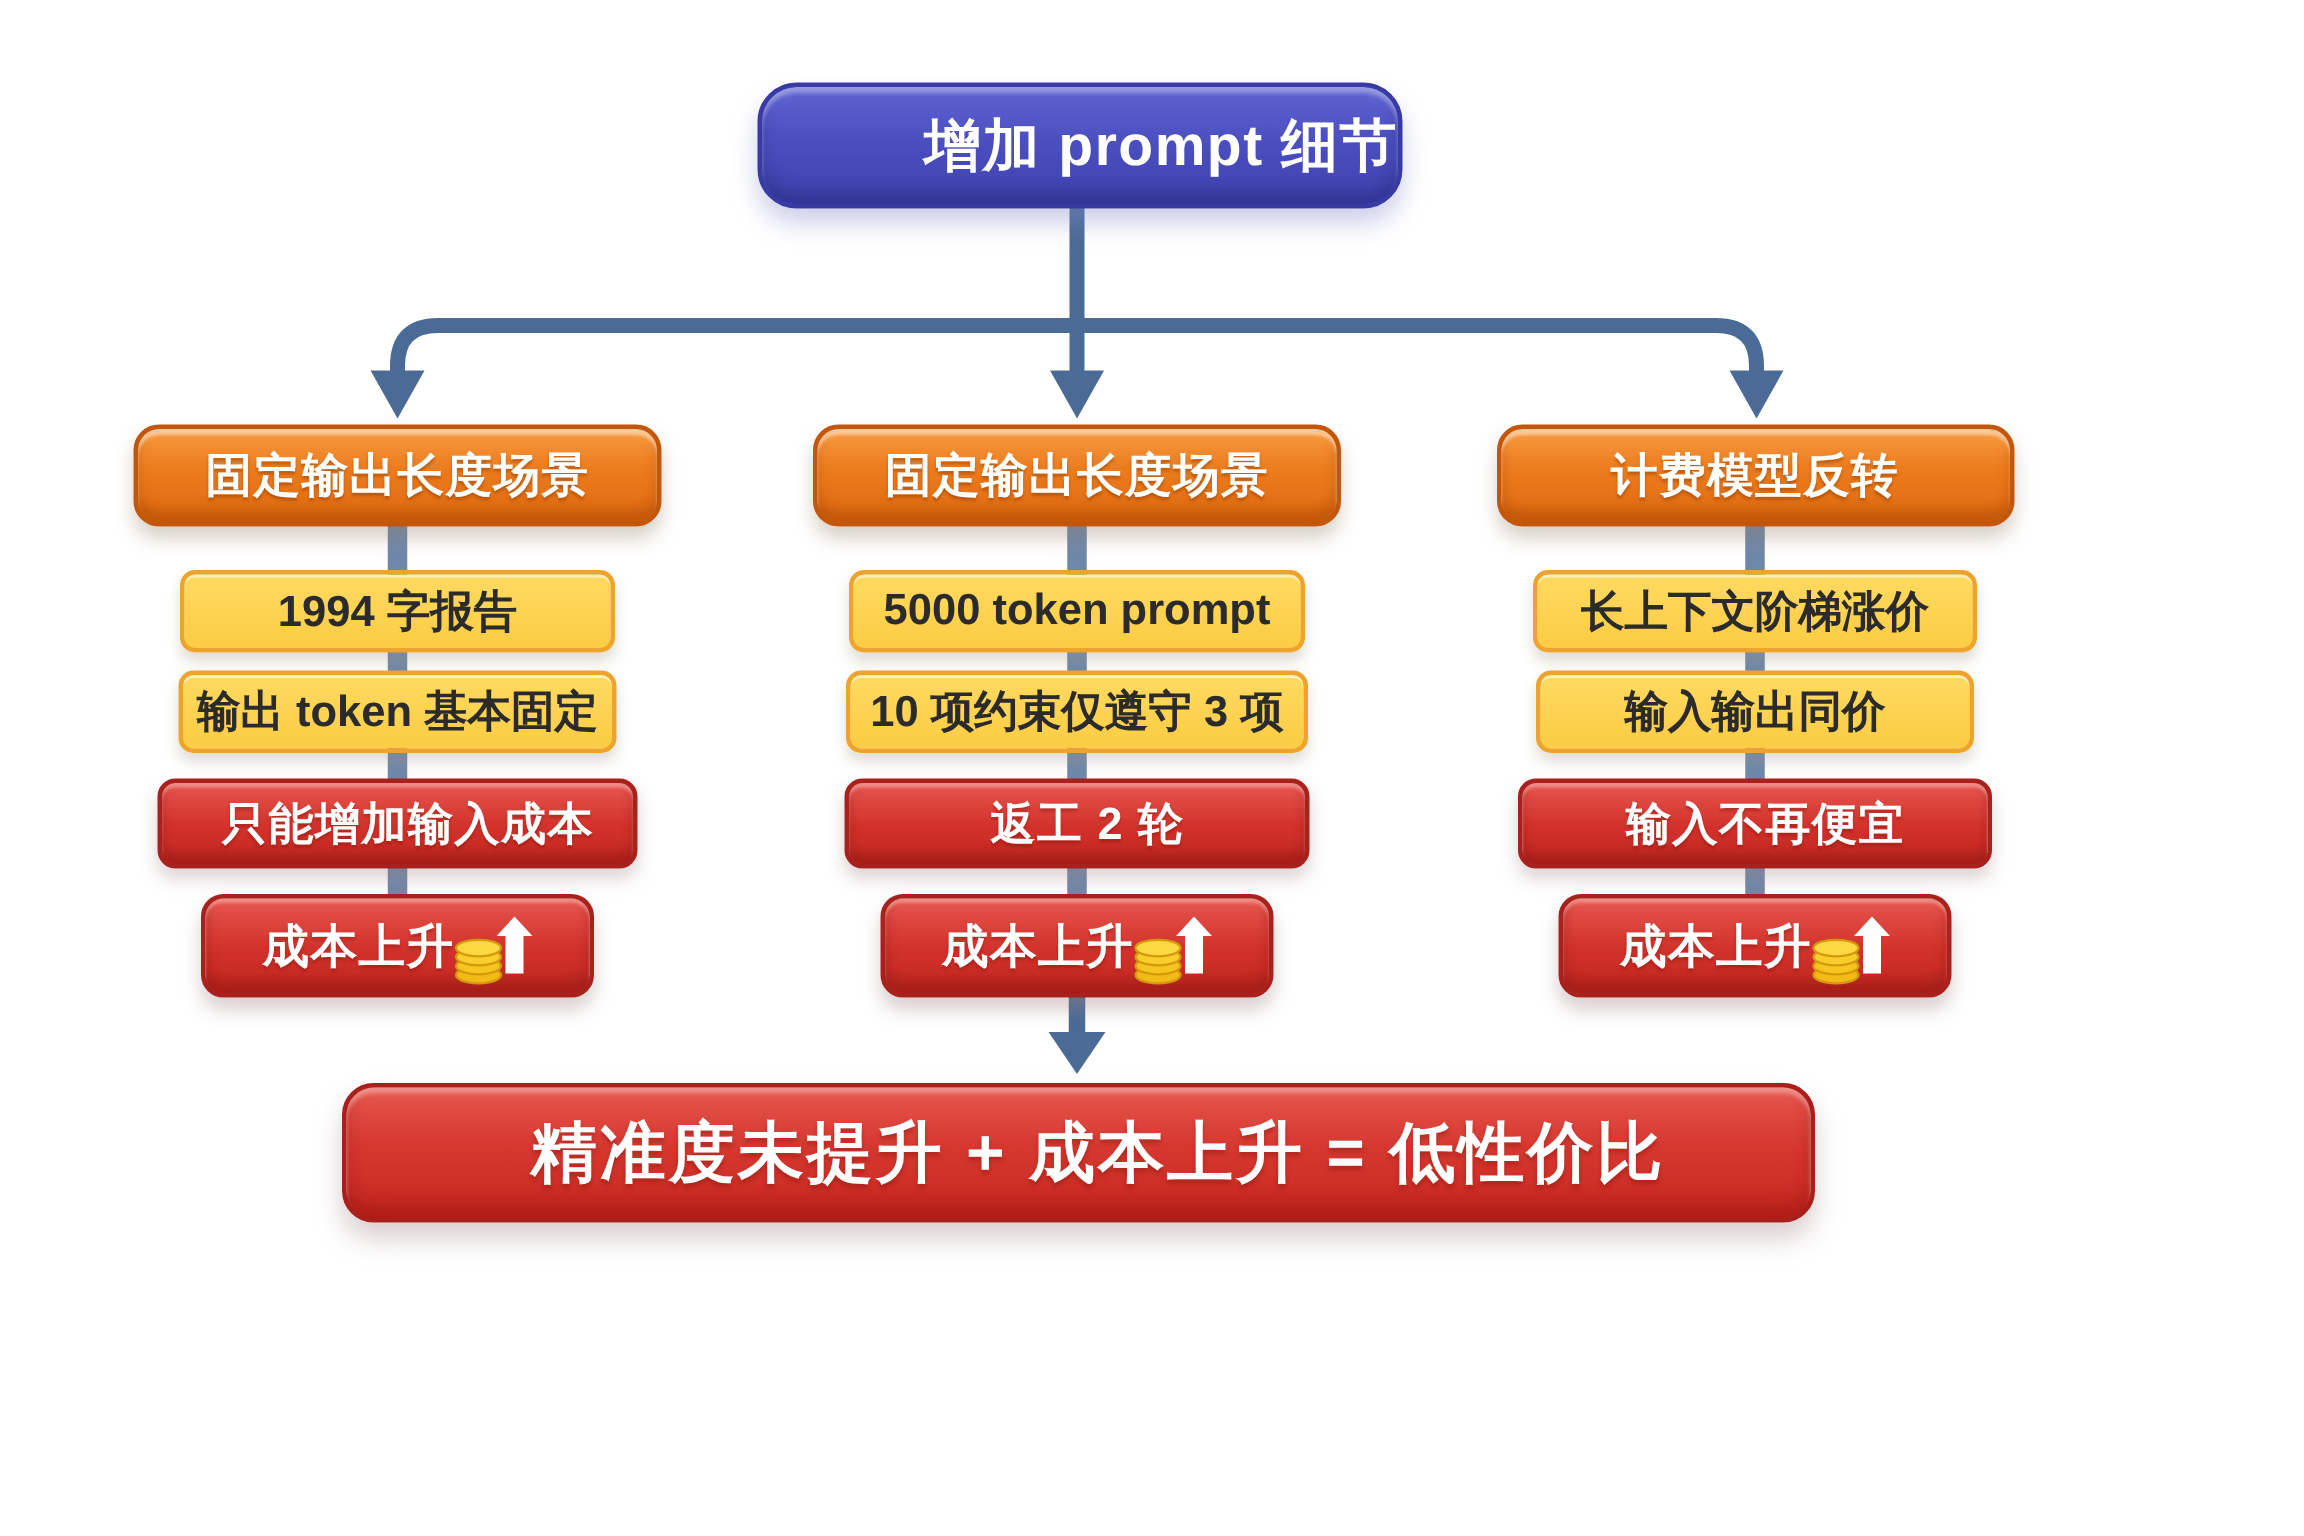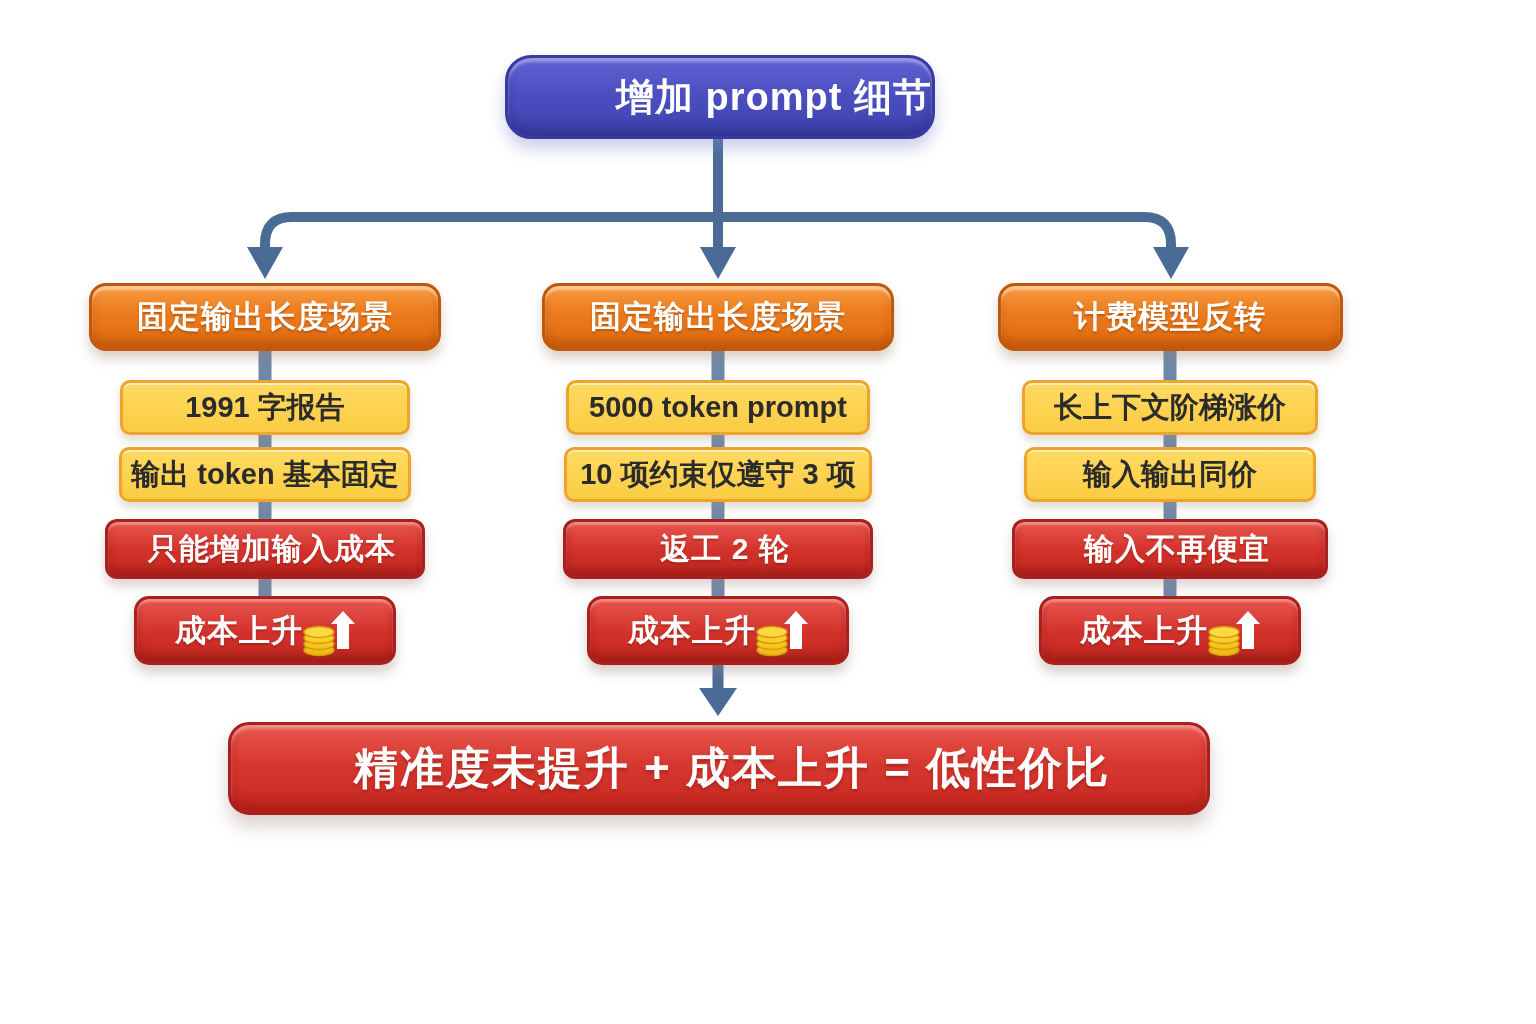--- a/index.html
+++ b/index.html
@@ -104,21 +104,21 @@
 
   <div class="root-box">
     <span>增加 prompt 细节</span>
   </div>
 
   <div class="col col-left">
     <div class="hdr">
       <span>固定输出长度场景</span>
     </div>
     <div class="yellow" style="width:290px">
-      <span>1991 字报告</span>
+      <span>1994 字报告</span>
     </div>
     <div class="yellow" style="width:292px">
       <span>输出 token 基本固定</span>
     </div>
     <div class="red1">
       <span>只能增加输入成本</span>
     </div>
     <div class="red2">
       <span>成本上升</span>
       <svg class="cost-icon" width="52" height="48" viewBox="0 0 52 48">

